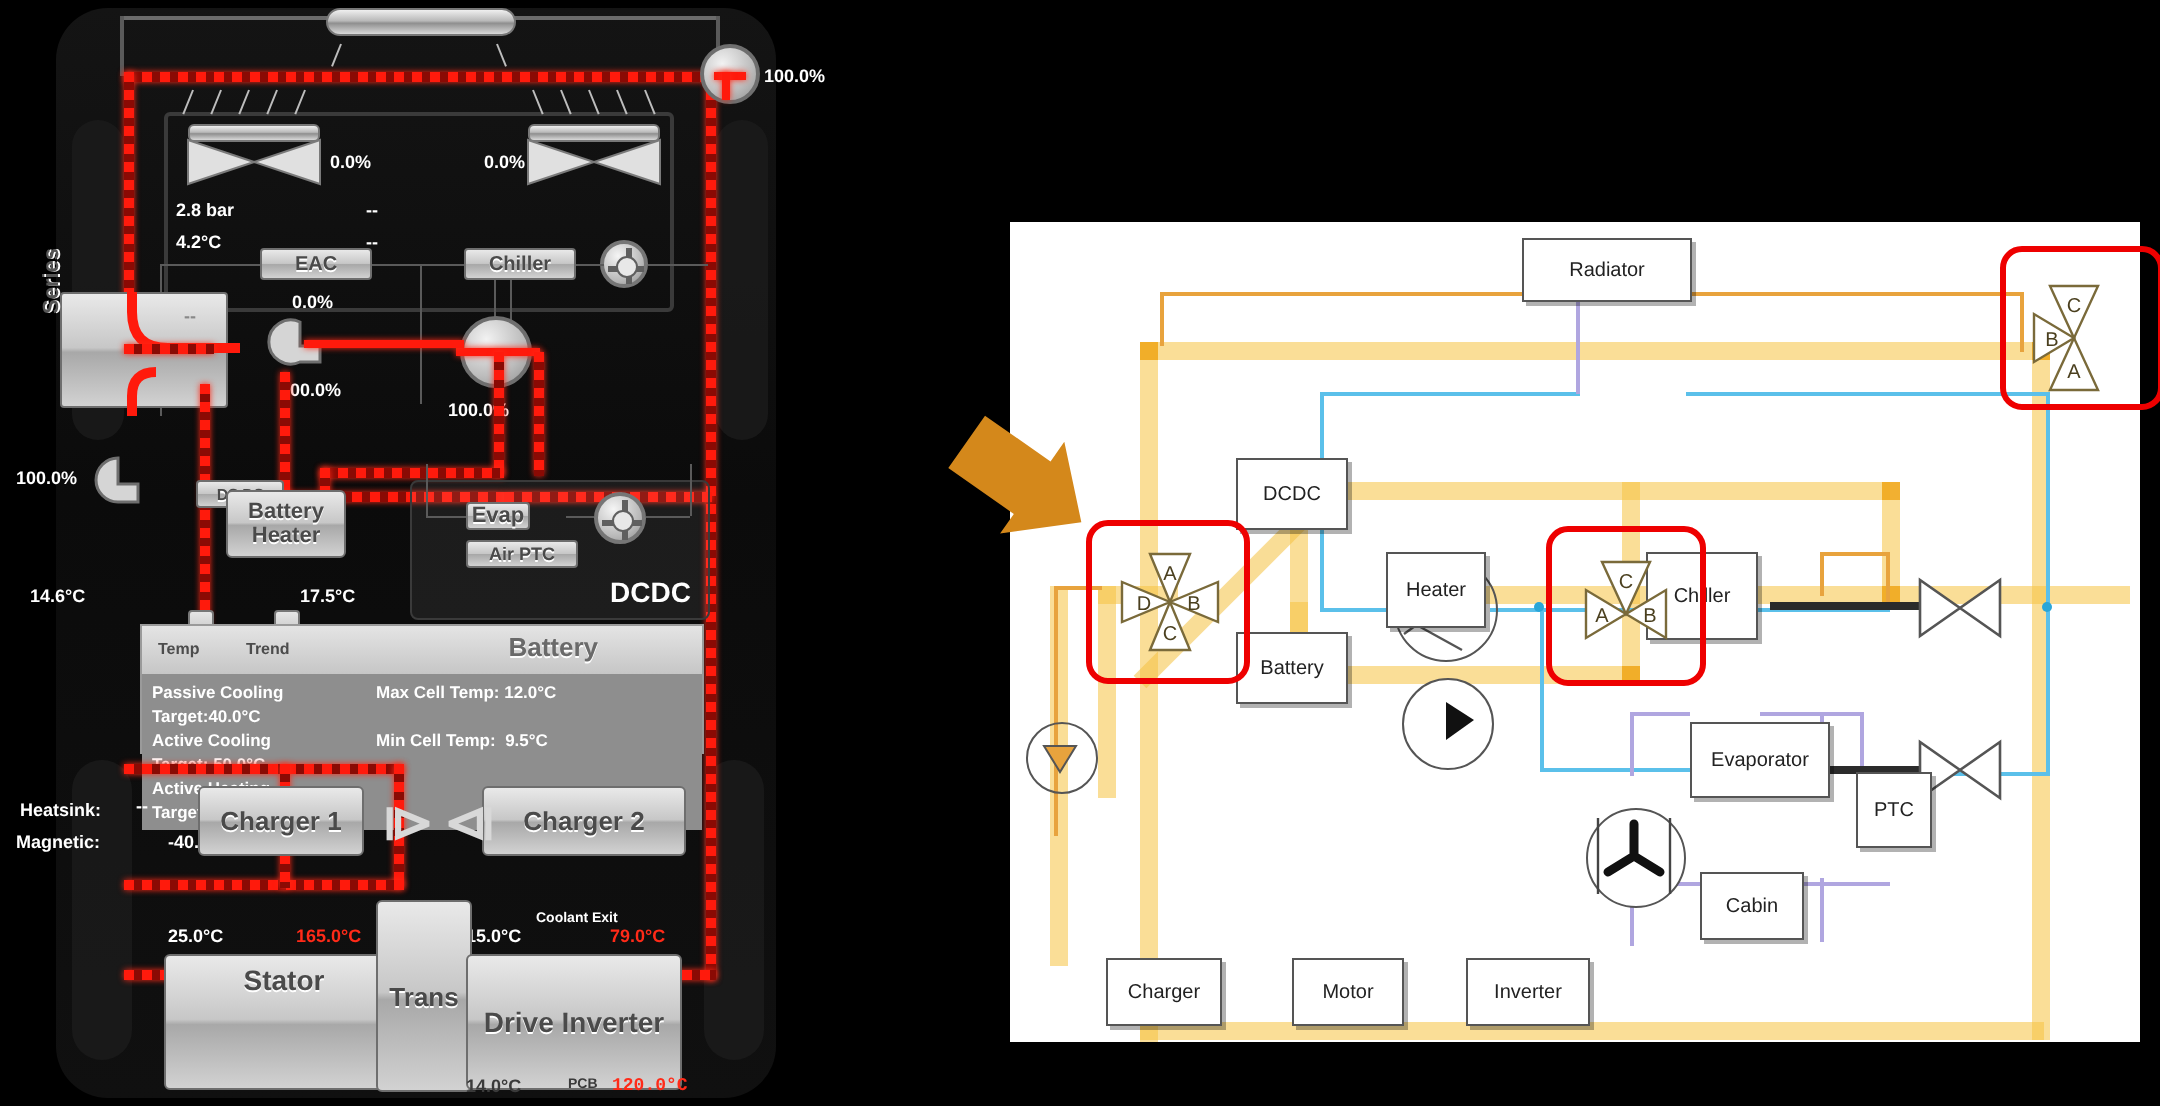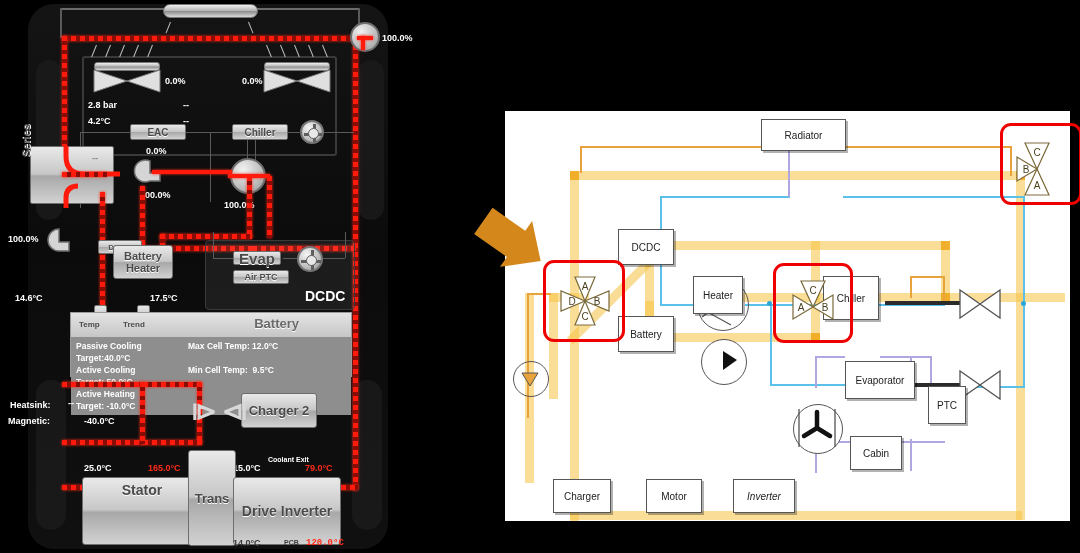--- a/index.html
+++ b/index.html
@@ -201,21 +201,21 @@
   <div class="rloop v" style="left:267px;top:176px;width:5px;height:62px;"></div>
   <div class="rloop" style="left:252px;top:246px;width:104px;height:5px;"></div>
 
   <div class="metal tiny" style="position:absolute;left:98px;top:240px;width:44px;height:14px;font-size:8px;letter-spacing:-0.5px;">DC-DC</div>
 
   <div class="metal" style="position:absolute;left:113px;top:245px;width:60px;height:34px;font-size:11px;line-height:12px;text-align:center;flex-direction:column;">
     <span>Battery Heater</span>
   </div>
 
   <div class="hvacbox" style="left:205px;top:240px;width:150px;height:70px;"></div>
-  <div class="metal tiny" style="position:absolute;left:233px;top:251px;width:48px;height:14px;font-size:15px;">Evap</div>
+  <div class="metal tiny" style="position:absolute;left:233px;top:251px;width:32px;height:14px;font-size:11px;">Evap</div>
   <div class="metal tiny" style="position:absolute;left:233px;top:270px;width:56px;height:14px;font-size:9px;">Air PTC</div>
   <div class="valve3" style="left:297px;top:246px;width:26px;height:26px;">
     <div class="sp" style="left:2px;top:11.5px;width:20px;height:3px;"></div>
     <div class="sp" style="left:11.5px;top:2px;width:3px;height:20px;"></div>
     <div class="hub"></div>
   </div>
   <div class="lbl" style="left:305px;top:288px;font-size:14px;">DCDC</div>
   <div class="wire" style="left:213px;top:258px;width:20px;height:1px;"></div>
   <div class="wire" style="left:213px;top:258px;width:1px;height:0px;"></div>
   <div class="wire" style="left:283px;top:258px;width:14px;height:1px;"></div>
@@ -252,21 +252,22 @@
   <div class="rloop" style="left:62px;top:382px;width:140px;height:5px;"></div>
   <div class="rloop v" style="left:197px;top:382px;width:5px;height:62px;"></div>
   <div class="rloop" style="left:62px;top:440px;width:140px;height:5px;"></div>
   <div class="rloop v" style="left:140px;top:382px;width:5px;height:62px;"></div>
 
   <div class="lbl" style="left:10px;top:400px;">Heatsink:</div>
   <div class="lbl" style="left:68px;top:398px;">--</div>
   <div class="lbl" style="left:8px;top:416px;">Magnetic:</div>
   <div class="lbl" style="left:52px;top:416px;margin-left:32px;">-40.0°C</div>
 
-  <div class="metal" style="position:absolute;left:241px;top:393px;width:76px;height:35px;font-size:13px;">Charger 2</div>
+  <div class="metal" style="position:absolute;left:99px;top:393px;width:83px;height:35px;font-size:13px;">Charger 1</div>
+  <div class="metal" style="position:absolute;left:241px;top:393px;width:102px;height:35px;font-size:13px;">Charger 2</div>
   <div class="bracket" style="left:191px;top:396px;">⧐</div>
   <div class="bracket" style="left:222px;top:396px;">⧏</div>
 
   <div class="lbl" style="left:84px;top:463px;">25.0°C</div>
   <div class="lbl red" style="left:148px;top:463px;">165.0°C</div>
   <div class="lbl" style="left:233px;top:463px;">15.0°C</div>
   <div class="lbl sm" style="left:268px;top:456px;">Coolant Exit</div>
   <div class="lbl red" style="left:305px;top:463px;">79.0°C</div>
 
   <div class="metal" style="position:absolute;left:82px;top:477px;width:120px;height:68px;align-items:flex-start;padding-top:4px;font-size:14px;">
@@ -383,21 +384,21 @@
   <div class="node" style="left:256px;top:8px;width:85px;height:32px;">Radiator</div>
   <div class="node" style="left:318px;top:165px;width:56px;height:44px;">Chiller</div>
   <div class="node" style="left:113px;top:118px;width:56px;height:36px;">DCDC</div>
   <div class="node" style="left:188px;top:165px;width:50px;height:38px;">Heater</div>
   <div class="node" style="left:113px;top:205px;width:56px;height:36px;">Battery</div>
   <div class="node" style="left:340px;top:250px;width:70px;height:38px;">Evaporator</div>
   <div class="node" style="left:423px;top:275px;width:38px;height:38px;">PTC</div>
   <div class="node" style="left:345px;top:325px;width:52px;height:34px;">Cabin</div>
   <div class="node" style="left:48px;top:368px;width:58px;height:34px;">Charger</div>
   <div class="node" style="left:141px;top:368px;width:56px;height:34px;">Motor</div>
-  <div class="node" style="left:228px;top:368px;width:62px;height:34px;font-style:italic;">Inverter</div>
+  <div class="node" style="left:228px;top:368px;width:62px;height:34px;">Inverter</div>
 
   <svg class="valve-sym" style="left:48px;top:158px;width:64px;height:64px;">
     <polygon points="32,32 22,8 42,8" fill="#fff" stroke="#7a6a3a" stroke-width="1.2"></polygon>
     <polygon points="32,32 22,56 42,56" fill="#fff" stroke="#7a6a3a" stroke-width="1.2"></polygon>
     <polygon points="32,32 8,22 8,42" fill="#fff" stroke="#7a6a3a" stroke-width="1.2"></polygon>
     <polygon points="32,32 56,22 56,42" fill="#fff" stroke="#7a6a3a" stroke-width="1.2"></polygon>
     <text x="32" y="21" font-size="10" fill="#4a3f1e" text-anchor="middle" font-family="Liberation Sans, sans-serif">A</text>
     <text x="44" y="36" font-size="10" fill="#4a3f1e" text-anchor="middle" font-family="Liberation Sans, sans-serif">B</text>
     <text x="32" y="51" font-size="10" fill="#4a3f1e" text-anchor="middle" font-family="Liberation Sans, sans-serif">C</text>
     <text x="19" y="36" font-size="10" fill="#4a3f1e" text-anchor="middle" font-family="Liberation Sans, sans-serif">D</text>

